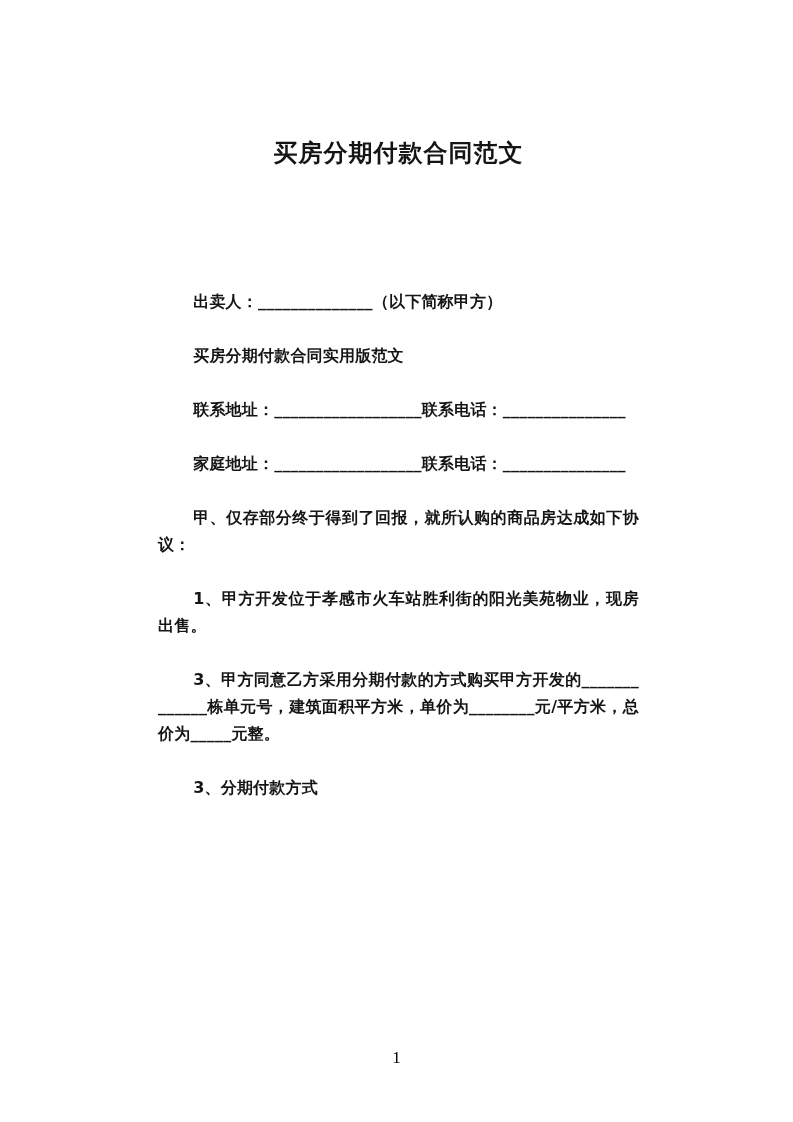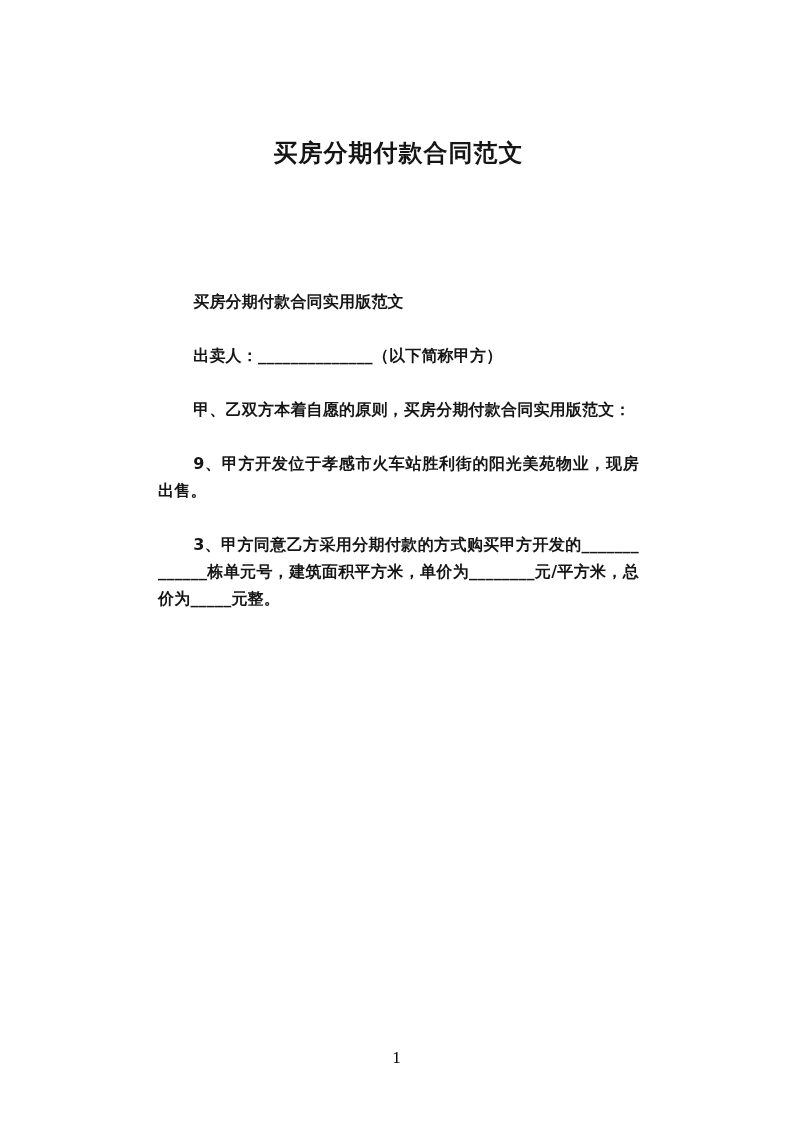--- a/index.html
+++ b/index.html
@@ -56,22 +56,25 @@
   }
 </style>
 </head>
 <body>
 
 <div class="page">
 
   <h1 class="doc-title">买房分期付款合同范文</h1>
 
   <div class="doc-body">
+    <p>出卖人：______________（以下简称甲方）</p>
     <p>买房分期付款合同实用版范文</p>
-    <p>出卖人：______________（以下简称甲方）</p>
-    <p>甲、乙双方本着自愿的原则，买房分期付款合同实用版范文：</p>
-    <p>9、甲方开发位于孝感市火车站胜利街的阳光美苑物业，现房出售。</p>
+    <p>联系地址：__________________联系电话：_______________</p>
+    <p>家庭地址：__________________联系电话：_______________</p>
+    <p>甲、仅存部分终于得到了回报，就所认购的商品房达成如下协议：</p>
+    <p>1、甲方开发位于孝感市火车站胜利街的阳光美苑物业，现房出售。</p>
     <p>3、甲方同意乙方采用分期付款的方式购买甲方开发的_____________栋单元号，建筑面积平方米，单价为________元/平方米，总价为_____元整。</p>
+    <p>3、分期付款方式</p>
   </div>
 
   <div class="page-number">1</div>
 
 </div>
 
 </body></html>

